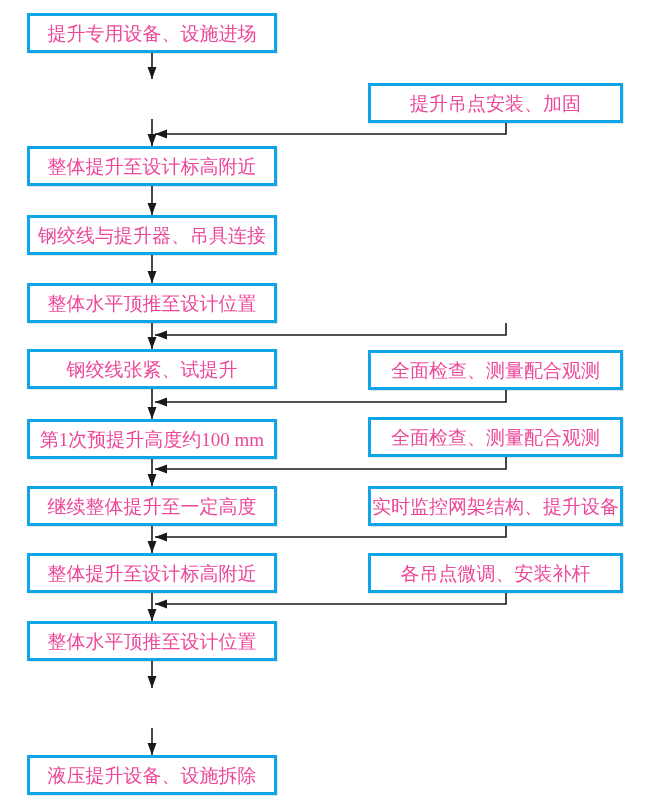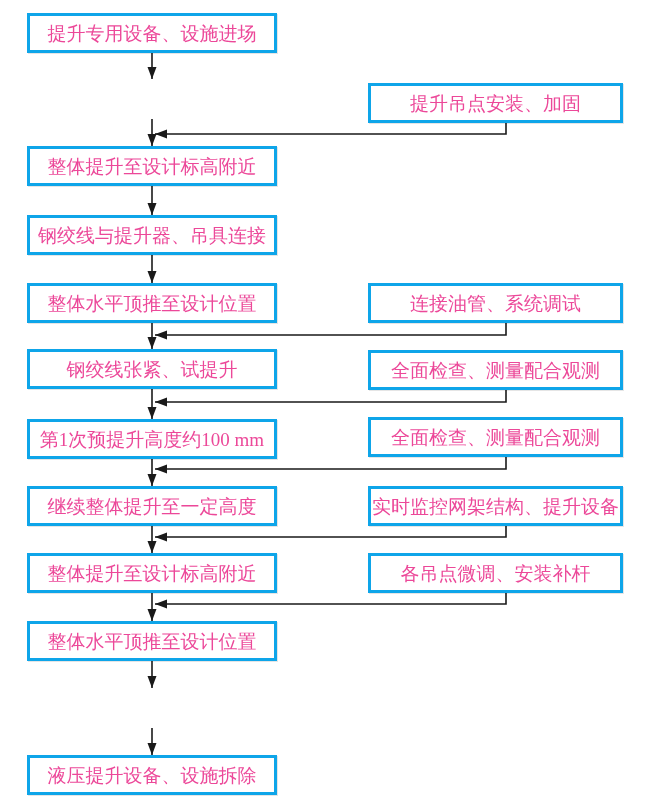--- a/index.html
+++ b/index.html
@@ -91,19 +91,18 @@
   <div class="box main-box" style="top:215px">钢绞线与提升器、吊具连接</div>
   <div class="box main-box" style="top:283px">整体水平顶推至设计位置</div>
   <div class="box main-box" style="top:349px">钢绞线张紧、试提升</div>
   <div class="box main-box" style="top:419px">第1次预提升高度约100 mm</div>
   <div class="box main-box" style="top:553px">整体提升至设计标高附近</div>
   <div class="box main-box" style="top:486px">继续整体提升至一定高度</div>
   <div class="box main-box" style="top:621px">整体水平顶推至设计位置</div>
   <div class="box side-box" style="top:83px">提升吊点安装、加固</div>
 
   <div class="box main-box" style="top:755px">液压提升设备、设施拆除</div>
-  <div class="box side-box" style="top:283px">连接油管、系统调试</div>
   <div class="box side-box" style="top:350px">全面检查、测量配合观测</div>
   <div class="box side-box" style="top:417px">全面检查、测量配合观测</div>
   <div class="box side-box" style="top:486px">实时监控网架结构、提升设备</div>
   <div class="box side-box" style="top:553px">各吊点微调、安装补杆</div>
 
 </div>
 
 </body></html>

